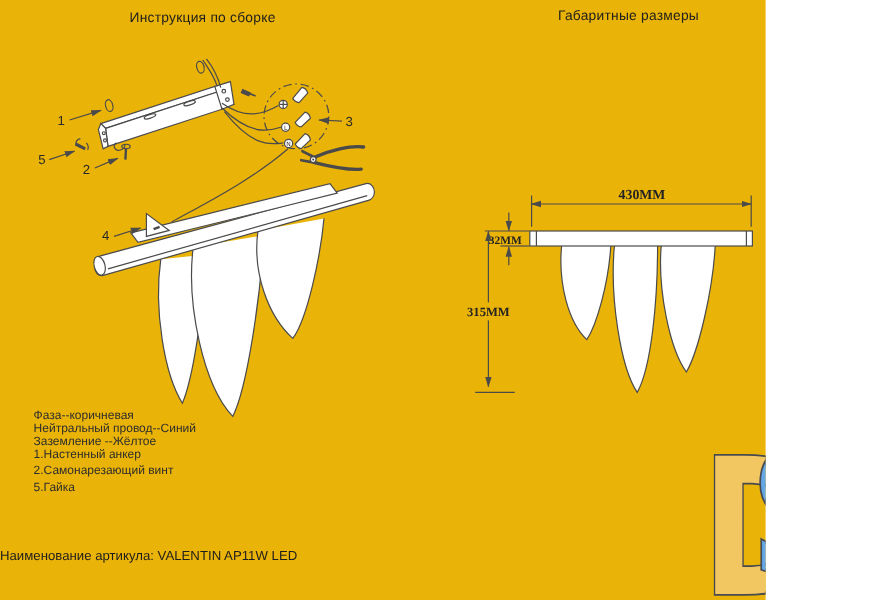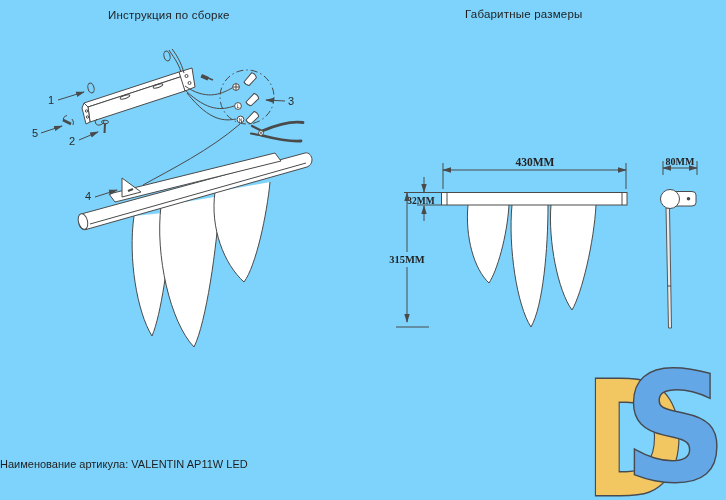--- a/index.html
+++ b/index.html
@@ -1,19 +1,19 @@
 <!DOCTYPE html>
 <html><head>
 <meta charset="utf-8">
 <style>
   html,body{margin:0;padding:0;}
   .page{
     position:relative;
-    width:726px;height:500px;
-    background:#7dd3fc;
+    width:638px;height:500px;
+    background:#eab308;
     font-family:"Liberation Sans", sans-serif;
     color:#2a2a2a;
     overflow:hidden;
   }
   .title{
     position:absolute;
     font-size:11.5px;
     color:#1e1e1e;
     letter-spacing:0.2px;
     white-space:nowrap;
@@ -220,20 +220,28 @@
       <text class="dimlabel" x="680" y="165" text-anchor="middle" font-size="10">80MM</text>
     </g>
 
     <defs>
       <marker id="ar2" markerWidth="9" markerHeight="8" refX="8" refY="4" orient="auto-start-reverse" markerUnits="userSpaceOnUse">
         <path d="M0,1.3 L9,4 L0,6.7 Z" fill="#4a4a4a"></path>
       </marker>
     </defs>
   </svg>
 
+  <div class="legend">
+    <div class="ln1">Фаза--коричневая</div>
+    <div class="ln2">Нейтральный провод--Синий</div>
+    <div class="ln3">Заземление --Жёлтое</div>
+    <div class="ln4">1.Настенный анкер</div>
+    <div class="ln5">2.Самонарезающий винт</div>
+    <div class="ln6">5.Гайка</div>
+  </div>
 
   <div class="caption">Наименование артикула: VALENTIN AP11W LED</div>
 
   <svg id="logo" width="144" height="132" viewBox="0 0 144 132" xmlns="http://www.w3.org/2000/svg">
     <g transform="translate(3,128) scale(0.76,1)">
       <text class="logo-letter" font-size="158" fill="#F2C661">D</text>
     </g>
     <g transform="translate(42,113) scale(0.95,1)">
       <text class="logo-letter" font-size="150" fill="#64A7E6">S</text>
     </g>

